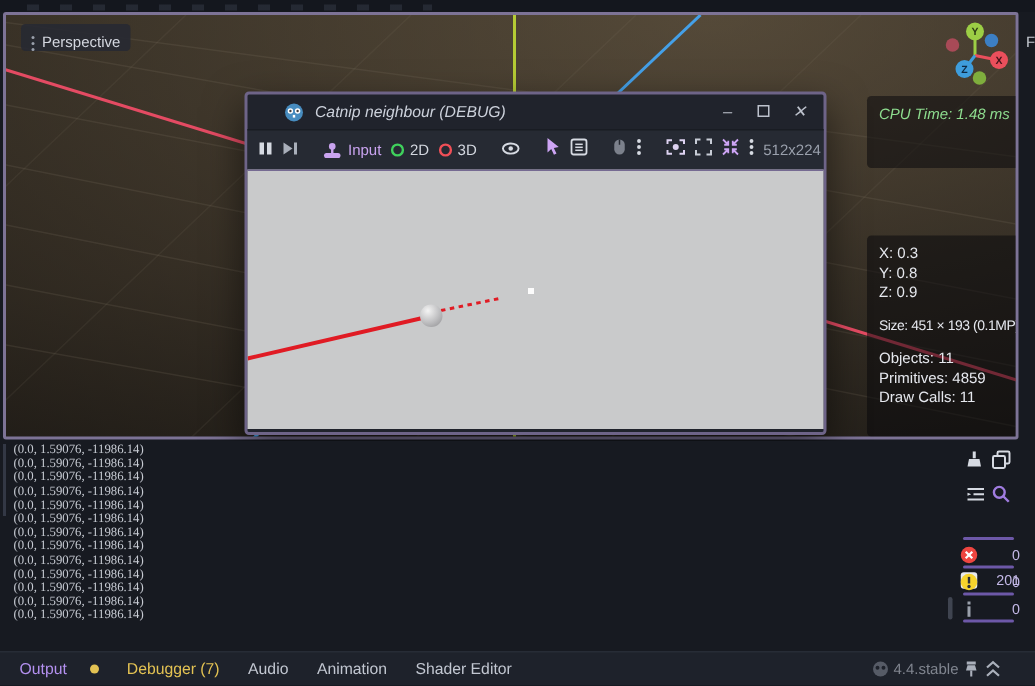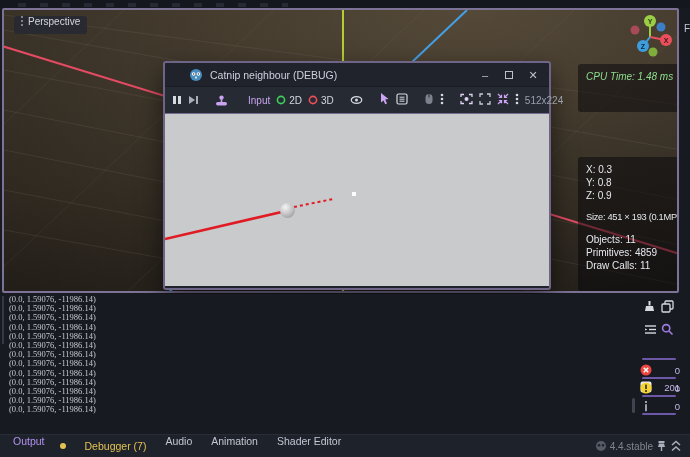--- a/index.html
+++ b/index.html
@@ -14,39 +14,39 @@
   
   .viewport { position:absolute; left:2px; top:8px; width:677px; height:285px;
       border:2px solid #7d7396; border-radius:2px; overflow:hidden;
       background:
         radial-gradient(130% 150% at 70% 0%, rgba(96,83,62,.55), rgba(22,19,15,.65) 85%),
         linear-gradient(168deg,#4a4134 0%,#443b30 45%,#342e27 75%,#272420 100%);
   }
   .vp-svg { position:absolute; left:0; top:0; }
 
   .perspective-btn { position:absolute; left:10px; top:6px; height:18px; padding:0 7px;
-      background:rgba(39,41,50,.9); border-radius:3px; display:flex; align-items:flex-start; gap:5px;
+      background:rgba(39,41,50,.9); border-radius:3px; display:flex; align-items:flex-end; gap:5px;
       color:#d4d7df; font-size:10px; }
   .pbtn-dots { display:flex; flex-direction:column; gap:2px; }
   .pbtn-dots i { width:2px; height:2px; border-radius:50%; background:#9aa0ab; }
 
   .gizmo { position:absolute; left:616px; top:0; }
 
   .ov-box { position:absolute; background:rgba(8,8,11,.52); border-radius:3px; padding:6px 8px;
       font-size:10px; line-height:14px; white-space:nowrap; }
   .fps-box { left:574px; top:54px; width:108px; height:48px; color:#8edd8f;font-style:italic; }
   .stats-box { left:574px; top:147px; width:108px; height:134px; color:#e6e8ee; line-height:13px; }
   .stats-gap { height:9px; }
   .stats-size { font-size:9.3px; letter-spacing:-.3px; }
 
   
   .game-window { position:absolute; left:163px; top:61px; width:388px; height:229px;
       border:2px solid #6e6488; border-radius:3px; background:#20232c;
       box-shadow:0 10px 26px rgba(0,0,0,.55); }
-  .gw-titlebar { height:23px; display:flex; align-items:center; padding-left:24px; }
+  .gw-titlebar { height:23px; display:flex; align-items:center; padding-left:24px;font-style:italic; }
   .gw-title { margin-left:7px; font-size:10.5px; color:#ccd1db; }
   .gw-controls { margin-left:auto; display:flex; align-items:center; margin-right:4px; }
   .gw-btn { width:24px; text-align:center; color:#bcc1cc; font-size:11px; line-height:20px; }
   .gw-max i { display:inline-block; width:8px; height:8px; border:1.2px solid #bcc1cc; }
   .gw-toolbar { height:27px; background:#262a33; border-top:1px solid #191c23;
       display:flex; align-items:center; padding:0 7px; gap:6px; }
   .tb-sep { width:1px; height:15px; background:#3a3f4b; margin:0 2px; }
   .tb-label { font-size:10px; }
   .lbl-purple { color:#c9a3ef; }
   .lbl-light { color:#d4d8e0; }
@@ -70,21 +70,21 @@
   .filter-search { position:absolute; right:5px; top:3px; }
 
   .out-tools { position:absolute; left:638px; top:0; width:52px; height:140px; }
   .ot-btn { position:absolute; width:16px; height:16px; display:flex; align-items:center; justify-content:center; }
   .stat-row { position:absolute; left:2px; width:40px; height:16px; display:flex; align-items:center; }
   .stat-count { margin-left:auto; font-size:9.5px; color:#c3b8e6; }
   .stat-underline { position:absolute; left:4px; width:34px; height:2px; background:#6d58a8; border-radius:1px; }
 
   
   .bottom-bar { position:absolute; left:0; top:434px; width:690px; height:23px; background:#1e222b;
-      border-top:1px solid #272c36; display:flex; padding:0 8px 0 13px; font-size:10.5px; }
+      border-top:1px solid #272c36; display:flex; align-items:center; padding:0 22px 0 13px; font-size:10.5px; }
   .bb-tab { margin-right:19px; color:#c2c7d1; white-space:nowrap; }
   .bb-output { color:#b491f0; margin-right:15px; }
   .bb-debugger { color:#e3c253; display:flex; align-items:center; gap:19px; }
   .bb-dot { width:6px; height:6px; border-radius:50%; background:#e3c253; display:inline-block; }
   .bb-right { margin-left:auto; display:flex; align-items:center; gap:3px; }
   .bb-version { color:#80858f; font-size:10px; }
 
   .right-sliver-text { position:absolute; left:684px; top:23px; font-size:10px; color:#c6cad2; }
 </style>
 </head>
@@ -185,21 +185,21 @@
           <rect x="6" y="1" width="3" height="8" fill="#d6dae2"></rect>
         </svg>
     </span>
     <span>
       <svg width="11" height="10">
           <path d="M1,1 L7,5 L1,9 Z" fill="#a9afba"></path>
           <rect x="8" y="1" width="2" height="8" fill="#a9afba"></rect>
         </svg>
     </span>
     <span class="tb-sep"></span>
-    <span style="display:flex;align-items:center;gap:20px;">
+    <span style="display:flex;align-items:center;gap:4px;">
       <svg width="13" height="11">
         <circle cx="6.5" cy="2.6" r="2.2" fill="#c9a3ef"></circle>
         <rect x="5.7" y="4.2" width="1.6" height="3.2" fill="#c9a3ef"></rect>
         <rect x="1" y="7" width="11" height="3.4" rx="1.7" fill="#c9a3ef"></rect>
       </svg>
       <span class="tb-label lbl-purple">Input</span>
     </span>
     <span style="display:flex;align-items:center;gap:3px;">
       <svg width="10" height="10">
           <circle cx="5" cy="5" r="3.6" fill="none" stroke="#3fd15c" stroke-width="1.6"></circle>

